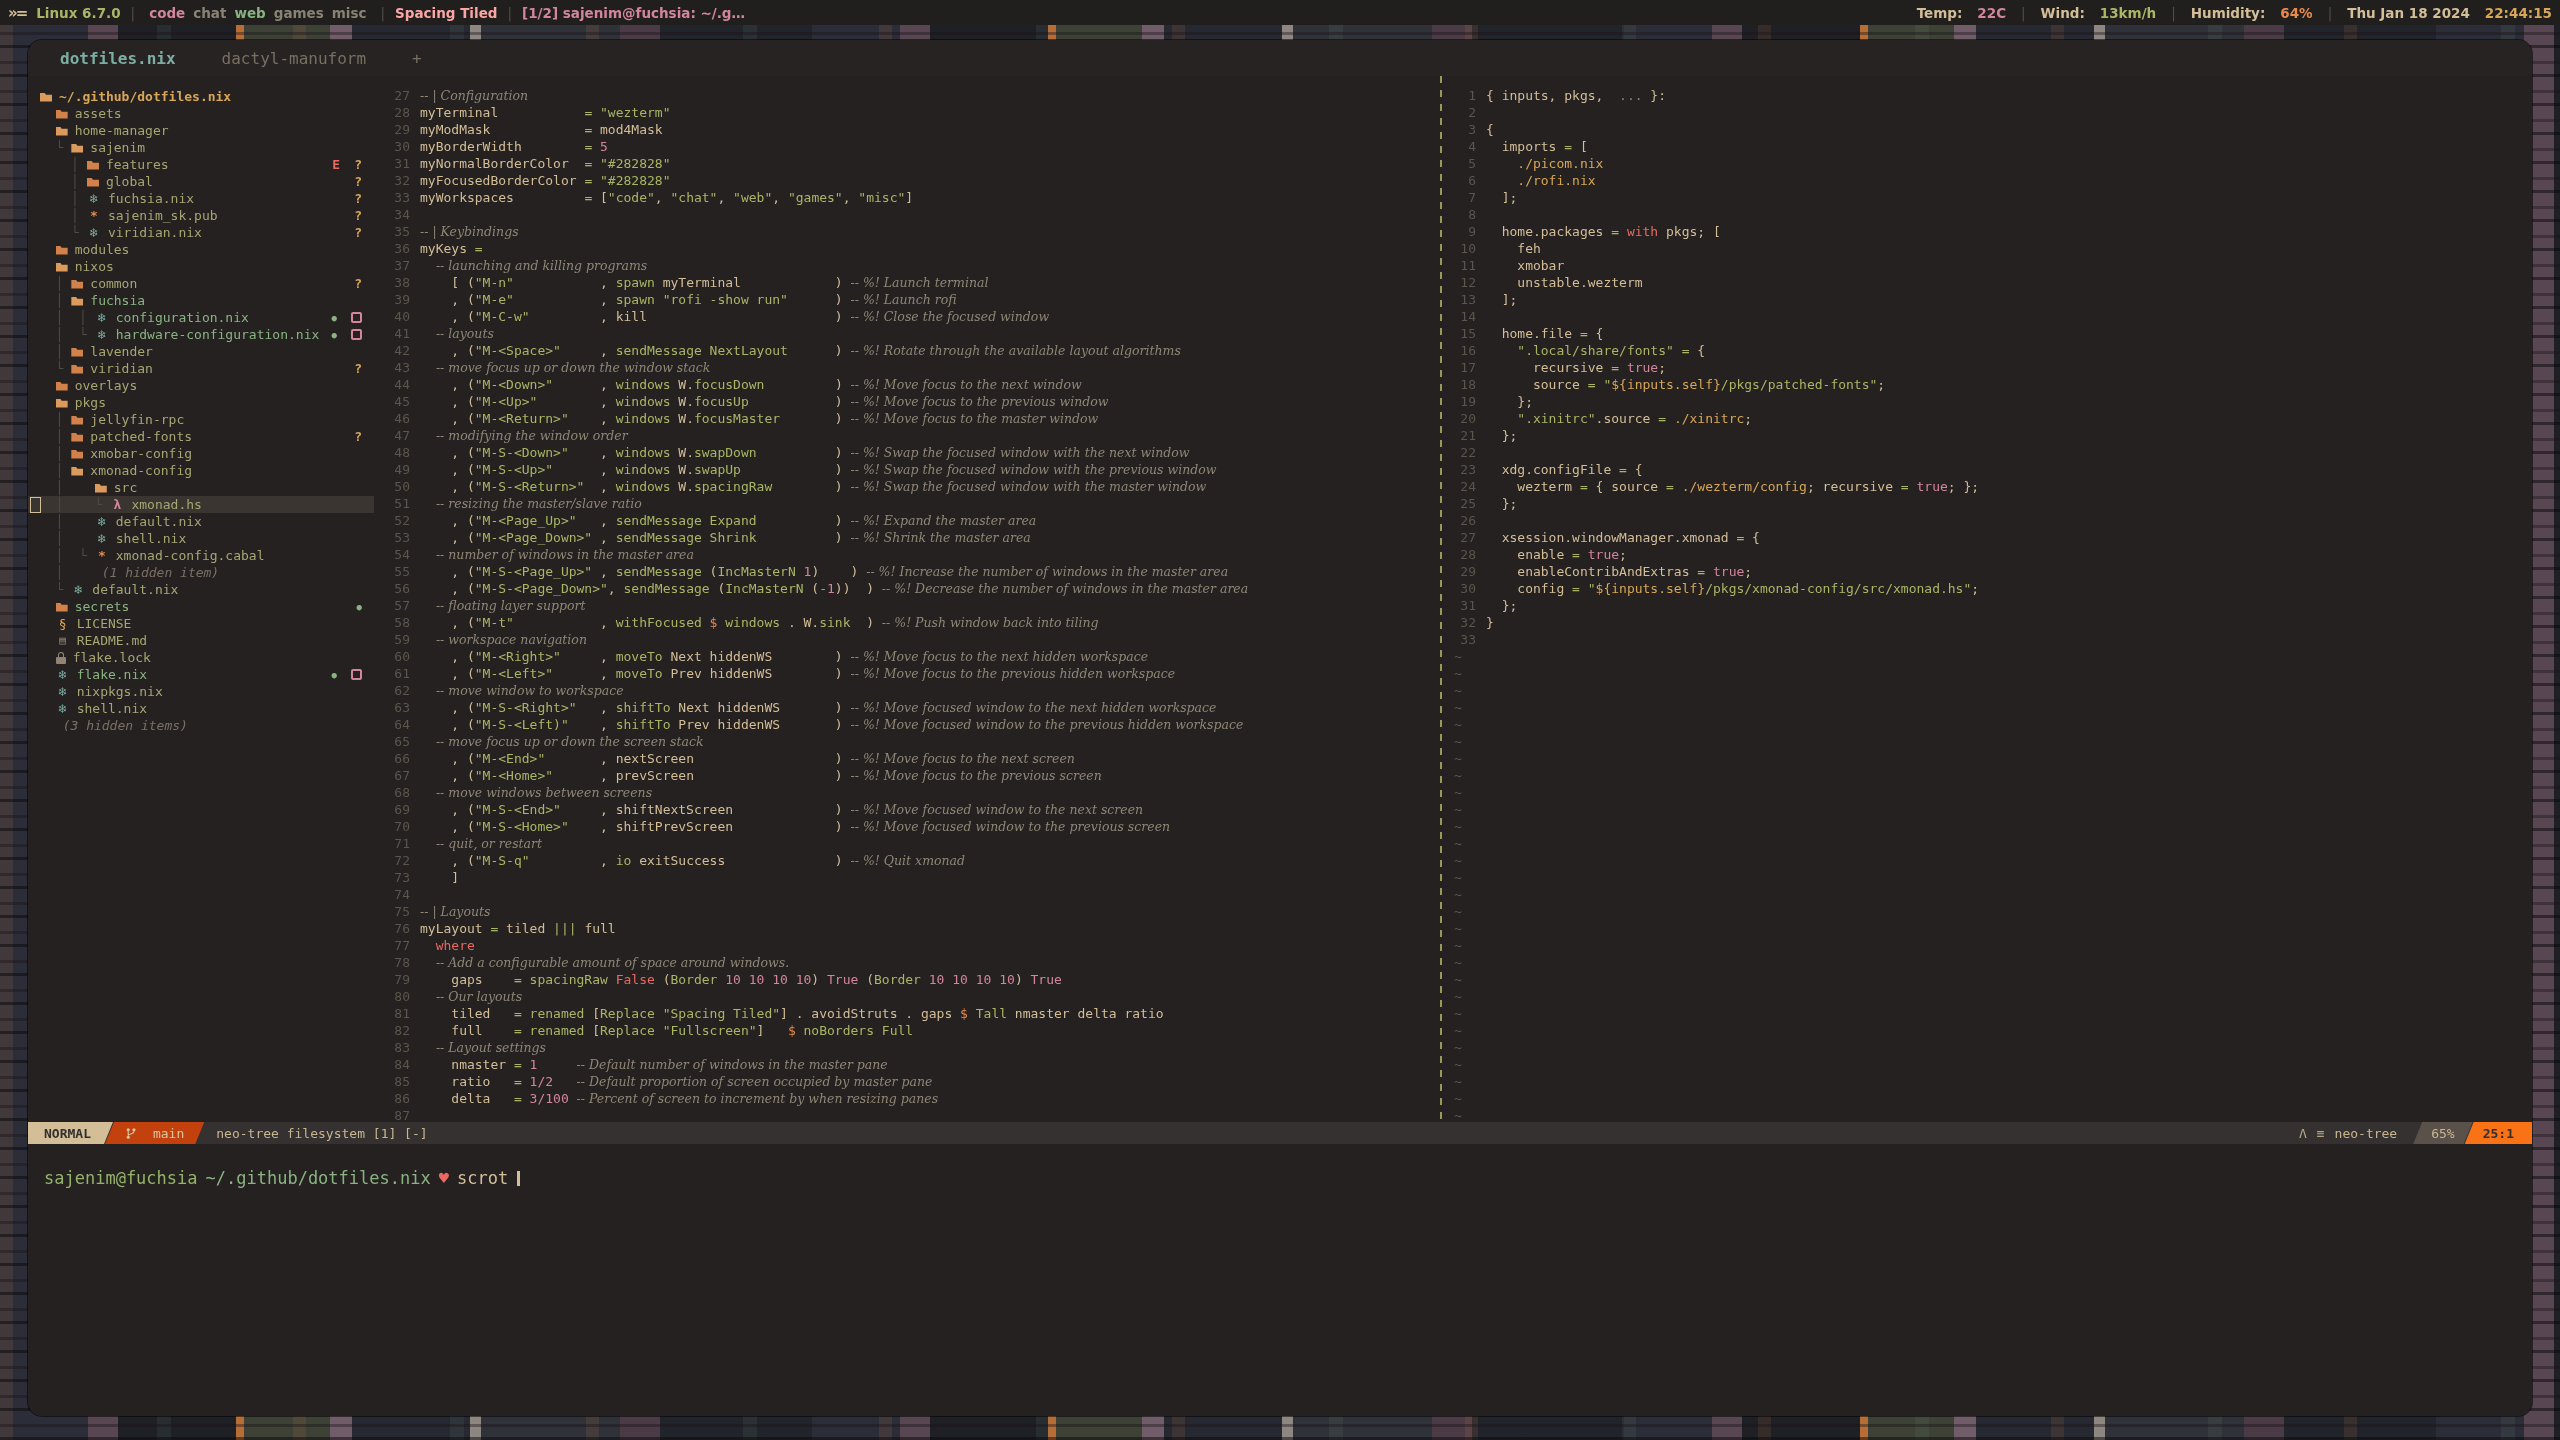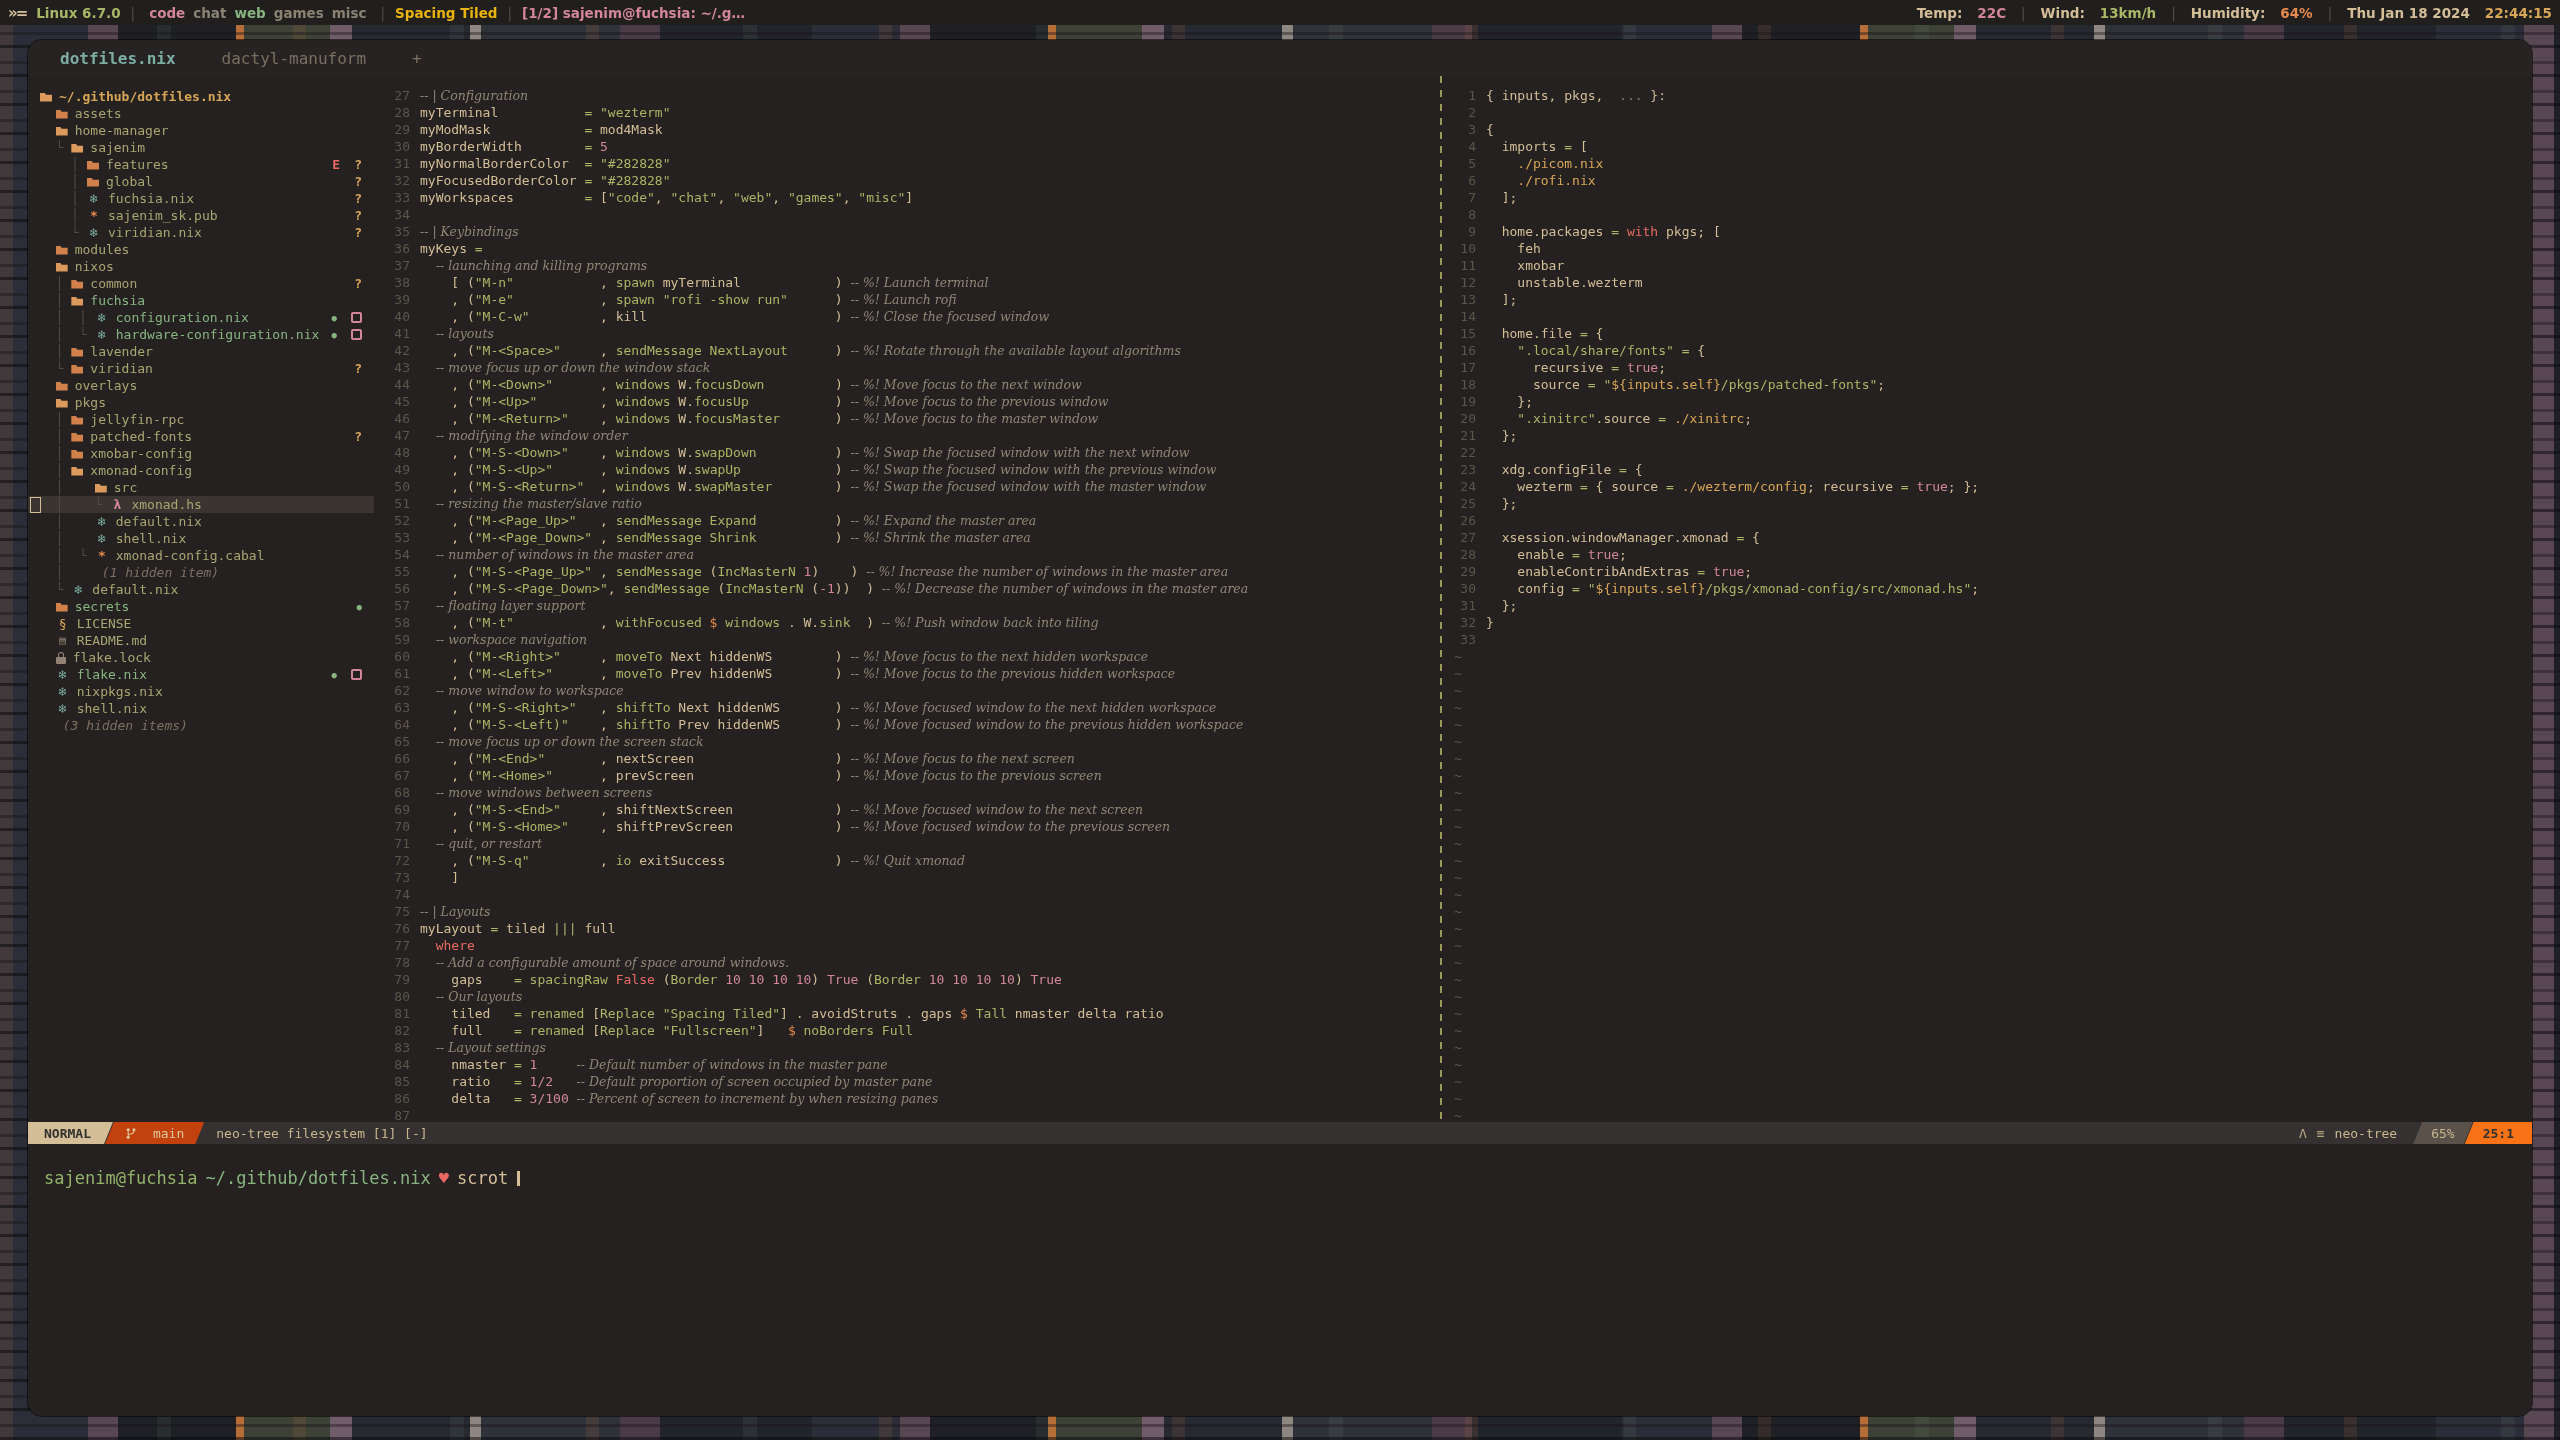--- a/index.html
+++ b/index.html
@@ -19,21 +19,21 @@
     display:flex;align-items:center;box-sizing:border-box;padding:0 8px;z-index:5;
     font-family:"DejaVu Sans",sans-serif;font-size:13.5px;font-weight:bold;color:#d4be98}
   .bar-left{display:flex;align-items:center;gap:10px;white-space:nowrap}
   .logo{font-size:15px;letter-spacing:-2px;color:#d4be98}
   .os{color:#a9b665}
   .bsep{color:#544c45;font-weight:normal}
   .ws{margin:0 4px}
   .ws-focused{color:#d3869b}
   .ws-active{color:#89b482}
   .ws-dim{color:#8a8374}
-  .layoutname{color:#eab308}
+  .layoutname{color:#fca5a5}
   .wintitle{color:#d3869b}
   .bar-right{margin-left:auto;display:flex;align-items:center;gap:15px;white-space:nowrap}
   .v-temp{color:#d3869b}.v-wind{color:#a9b665}.v-hum{color:#e78a4e}.v-time{color:#d8a657}
 
   
   .term{position:absolute;left:28px;top:40px;width:2504px;height:1376px;background:#242120;
     border-radius:14px;overflow:hidden;z-index:2;box-shadow:0 0 0 1px rgba(0,0,0,.55)}
   .tabbar{height:36px;display:flex;align-items:center;gap:46px;padding-left:32px;
     font-size:16px;background:#272322}
   .tab{color:#776f61}
@@ -210,21 +210,21 @@
         <div class="cl"><span class="ln">40</span><span class="code"><span class="s-f">    , (</span><span class="s-g">"M-C-w"</span><span class="s-f">         , kill                        ) </span><span class="s-c">-- %! Close the focused window</span></span></div>
         <div class="cl"><span class="ln">41</span><span class="code"><span class="s-c">    -- layouts</span></span></div>
         <div class="cl"><span class="ln">42</span><span class="code"><span class="s-f">    , (</span><span class="s-g">"M-&lt;Space&gt;"</span><span class="s-f">     , </span><span class="s-g">sendMessage NextLayout</span><span class="s-f">      ) </span><span class="s-c">-- %! Rotate through the available layout algorithms</span></span></div>
         <div class="cl"><span class="ln">43</span><span class="code"><span class="s-c">    -- move focus up or down the window stack</span></span></div>
         <div class="cl"><span class="ln">44</span><span class="code"><span class="s-f">    , (</span><span class="s-g">"M-&lt;Down&gt;"</span><span class="s-f">      , </span><span class="s-g">windows</span><span class="s-f"> W.</span><span class="s-g">focusDown</span><span class="s-f">         ) </span><span class="s-c">-- %! Move focus to the next window</span></span></div>
         <div class="cl"><span class="ln">45</span><span class="code"><span class="s-f">    , (</span><span class="s-g">"M-&lt;Up&gt;"</span><span class="s-f">        , </span><span class="s-g">windows</span><span class="s-f"> W.</span><span class="s-g">focusUp</span><span class="s-f">           ) </span><span class="s-c">-- %! Move focus to the previous window</span></span></div>
         <div class="cl"><span class="ln">46</span><span class="code"><span class="s-f">    , (</span><span class="s-g">"M-&lt;Return&gt;"</span><span class="s-f">    , </span><span class="s-g">windows</span><span class="s-f"> W.</span><span class="s-g">focusMaster</span><span class="s-f">       ) </span><span class="s-c">-- %! Move focus to the master window</span></span></div>
         <div class="cl"><span class="ln">47</span><span class="code"><span class="s-c">    -- modifying the window order</span></span></div>
         <div class="cl"><span class="ln">48</span><span class="code"><span class="s-f">    , (</span><span class="s-g">"M-S-&lt;Down&gt;"</span><span class="s-f">    , </span><span class="s-g">windows</span><span class="s-f"> W.</span><span class="s-g">swapDown</span><span class="s-f">          ) </span><span class="s-c">-- %! Swap the focused window with the next window</span></span></div>
         <div class="cl"><span class="ln">49</span><span class="code"><span class="s-f">    , (</span><span class="s-g">"M-S-&lt;Up&gt;"</span><span class="s-f">      , </span><span class="s-g">windows</span><span class="s-f"> W.</span><span class="s-g">swapUp</span><span class="s-f">            ) </span><span class="s-c">-- %! Swap the focused window with the previous window</span></span></div>
-        <div class="cl"><span class="ln">50</span><span class="code"><span class="s-f">    , (</span><span class="s-g">"M-S-&lt;Return&gt;"</span><span class="s-f">  , </span><span class="s-g">windows</span><span class="s-f"> W.</span><span class="s-g">swapMaster</span><span class="s-f">        ) </span><span class="s-c">-- %! Swap the focused window with the master window</span></span></div>
+        <div class="cl"><span class="ln">50</span><span class="code"><span class="s-f">    , (</span><span class="s-g">"M-S-&lt;Return&gt;"</span><span class="s-f">  , </span><span class="s-g">windows</span><span class="s-f"> W.</span><span class="s-g">spacingRaw</span><span class="s-f">        ) </span><span class="s-c">-- %! Swap the focused window with the master window</span></span></div>
         <div class="cl"><span class="ln">51</span><span class="code"><span class="s-c">    -- resizing the master/slave ratio</span></span></div>
         <div class="cl"><span class="ln">52</span><span class="code"><span class="s-f">    , (</span><span class="s-g">"M-&lt;Page_Up&gt;"</span><span class="s-f">   , </span><span class="s-g">sendMessage Expand</span><span class="s-f">          ) </span><span class="s-c">-- %! Expand the master area</span></span></div>
         <div class="cl"><span class="ln">53</span><span class="code"><span class="s-f">    , (</span><span class="s-g">"M-&lt;Page_Down&gt;"</span><span class="s-f"> , </span><span class="s-g">sendMessage Shrink</span><span class="s-f">          ) </span><span class="s-c">-- %! Shrink the master area</span></span></div>
         <div class="cl"><span class="ln">54</span><span class="code"><span class="s-c">    -- number of windows in the master area</span></span></div>
         <div class="cl"><span class="ln">55</span><span class="code"><span class="s-f">    , (</span><span class="s-g">"M-S-&lt;Page_Up&gt;"</span><span class="s-f"> , </span><span class="s-g">sendMessage</span><span class="s-f"> (</span><span class="s-g">IncMasterN</span><span class="s-f"> </span><span class="s-p">1</span><span class="s-f">)    ) </span><span class="s-c">-- %! Increase the number of windows in the master area</span></span></div>
         <div class="cl"><span class="ln">56</span><span class="code"><span class="s-f">    , (</span><span class="s-g">"M-S-&lt;Page_Down&gt;"</span><span class="s-f">, </span><span class="s-g">sendMessage</span><span class="s-f"> (</span><span class="s-g">IncMasterN</span><span class="s-f"> (</span><span class="s-p">-1</span><span class="s-f">))  ) </span><span class="s-c">-- %! Decrease the number of windows in the master area</span></span></div>
         <div class="cl"><span class="ln">57</span><span class="code"><span class="s-c">    -- floating layer support</span></span></div>
         <div class="cl"><span class="ln">58</span><span class="code"><span class="s-f">    , (</span><span class="s-g">"M-t"</span><span class="s-f">           , </span><span class="s-g">withFocused</span><span class="s-f"> </span><span class="s-o">$</span><span class="s-f"> </span><span class="s-g">windows</span><span class="s-f"> . W.</span><span class="s-g">sink</span><span class="s-f">  ) </span><span class="s-c">-- %! Push window back into tiling</span></span></div>
         <div class="cl"><span class="ln">59</span><span class="code"><span class="s-c">    -- workspace navigation</span></span></div>
         <div class="cl"><span class="ln">60</span><span class="code"><span class="s-f">    , (</span><span class="s-g">"M-&lt;Right&gt;"</span><span class="s-f">     , </span><span class="s-g">moveTo</span><span class="s-f"> Next hiddenWS        ) </span><span class="s-c">-- %! Move focus to the next hidden workspace</span></span></div>

